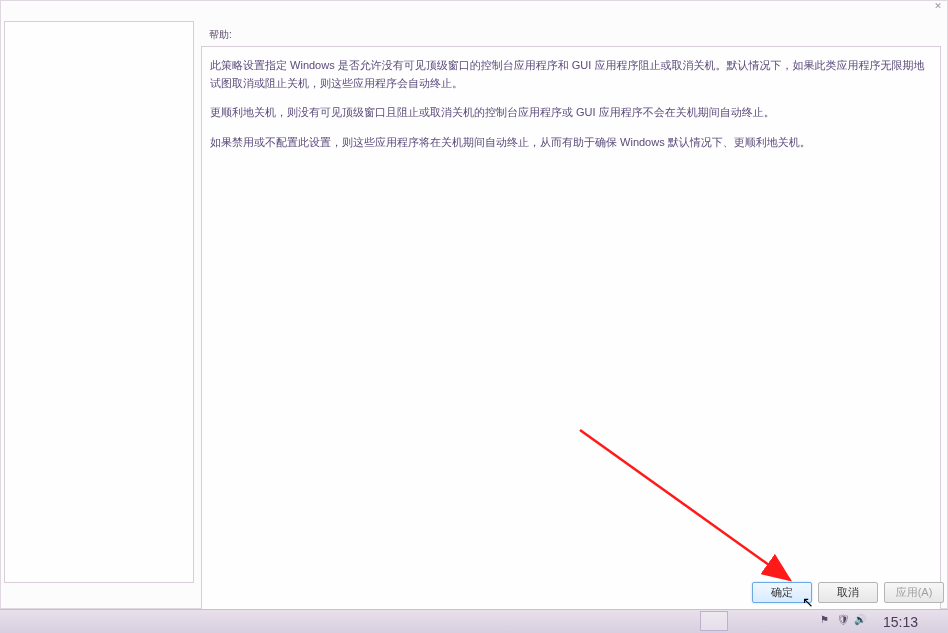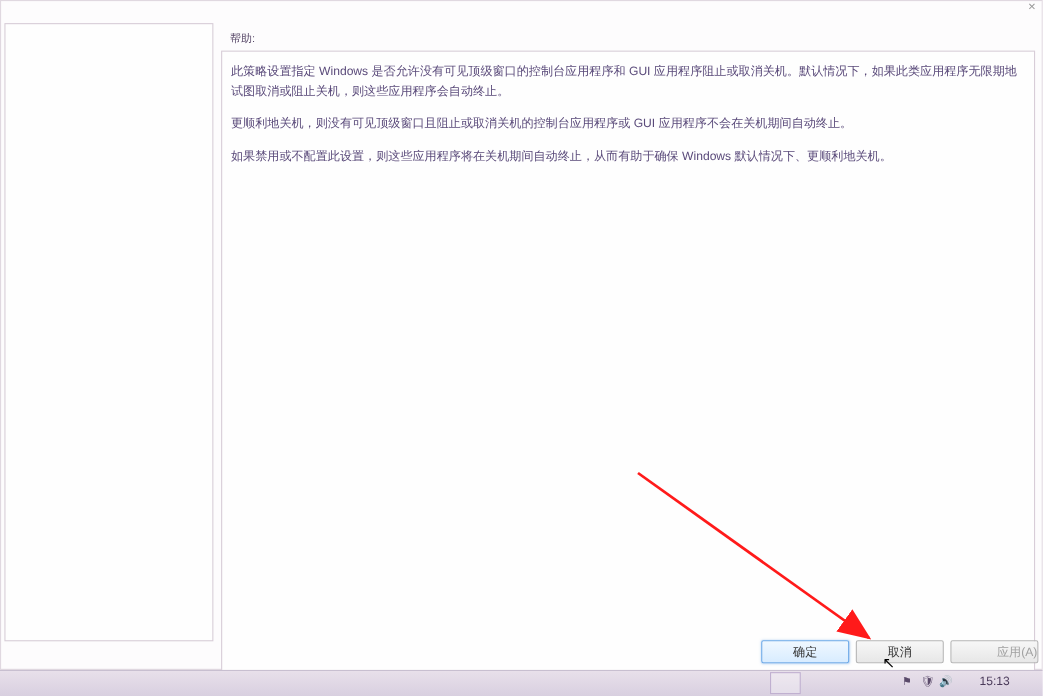--- a/index.html
+++ b/index.html
@@ -65,53 +65,52 @@
       font-size: 11px;
     }
     .button-bar {
       position: absolute;
       right: 3px;
       bottom: 5px;
       display: flex;
       gap: 6px;
     }
     .btn {
-      width: 80px;
+      width: 60px;
       height: 21px;
       border: 1px solid #b5b5b5;
       background: linear-gradient(#f7f7f7, #e7e7e7);
       font-size: 11px;
       color: #333;
       cursor: pointer;
       border-radius: 2px;
     }
     .btn-highlight {
       border: 1px solid #6aa8e8;
       background: linear-gradient(#f0f8ff, #d8ecff);
       box-shadow: 0 0 2px rgba(100,160,230,.5);
     }
     .btn:disabled {
       color: #a0a0a0;
       cursor: default;
-      text-align: right;
     }
     .taskbar {
       position: absolute;
       left: 0;
       bottom: 0;
       width: 948px;
       height: 24px;
       background: linear-gradient(#e8e0ea, #d8cfe0);
       border-top: 1px solid #c8bfd0;
     }
     .taskbar-time {
       position: absolute;
       right: 30px;
       top: 4px;
-      font-size: 11px;
+      font-size: 14px;
       color: #4a3a5a;
     }
     .taskbar-icons {
       position: absolute;
       right: 80px;
       top: 4px;
       display: flex;
       gap: 3px;
     }
     .tray-icon {

